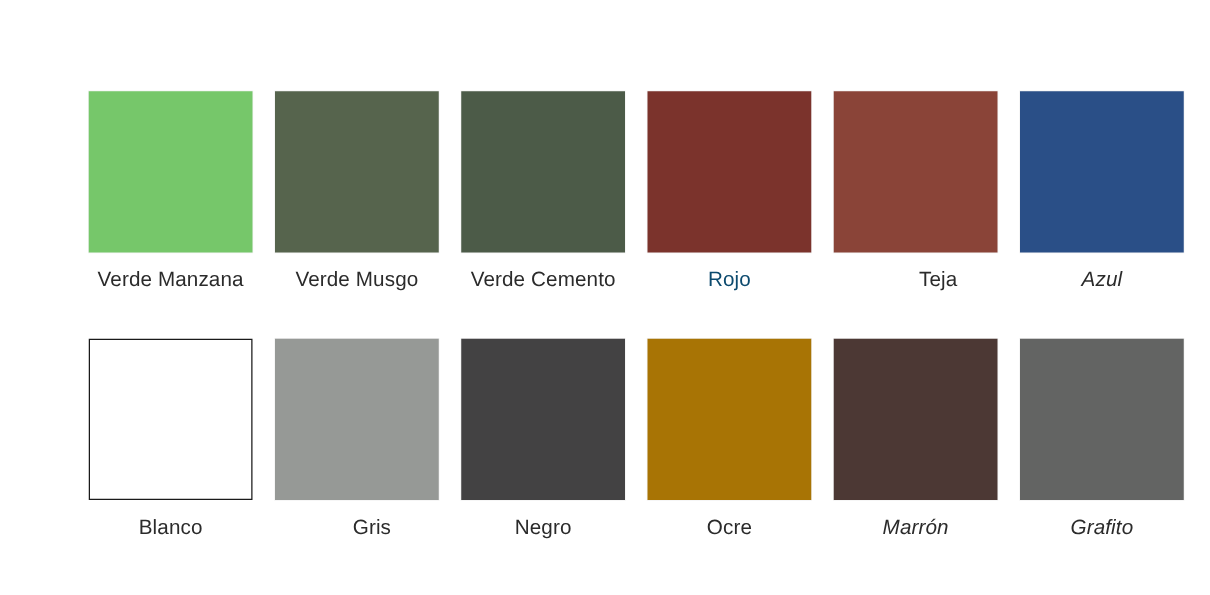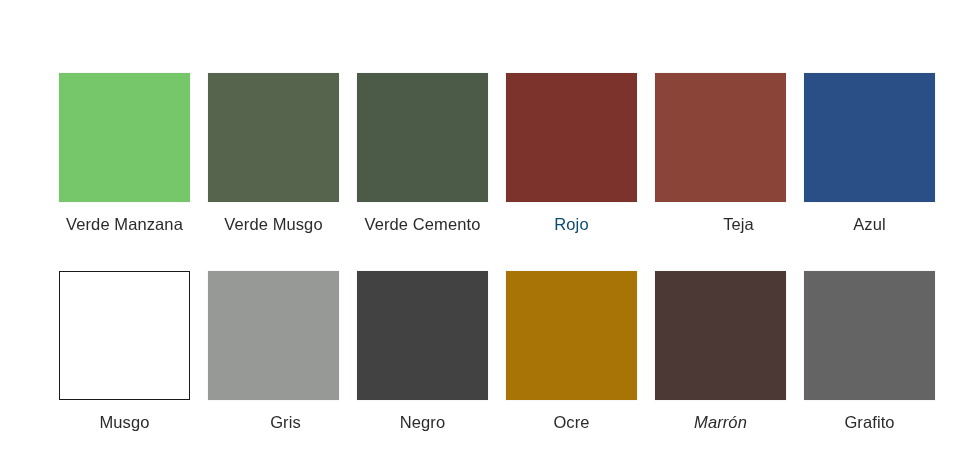--- a/index.html
+++ b/index.html
@@ -14,41 +14,42 @@
     font-family: "Liberation Sans", sans-serif;
     -webkit-font-smoothing: antialiased;
     overflow: hidden;
   }
 
   .palette {
     position: relative;
     width: 968px;
     height: 360px;
     box-sizing: border-box;
-    padding: 73px 0 0 4px;
+    padding: 73px 0 0 16px;
   }
 
   .swatch-row {
     display: flex;
     align-items: flex-start;
     justify-content: flex-start;
     padding-left: 53px;
     box-sizing: border-box;
   }
 
   .swatch-cell {
     width: 135px;
     margin-right: 14px;
     display: flex;
     flex-direction: column;
     align-items: center;
   }
 
   .swatch-cell:last-child {
     margin-right: 0;
+    font-style: italic;
   }
 
   .swatch-chip {
     width: 131px;
     height: 129px;
     box-sizing: border-box;
     background-color: #cccccc;
     box-shadow: 0 0 0 0.6px rgba(0,0,0,0.05);
   }
 
@@ -99,21 +100,21 @@
         </div>
         <div class="swatch-cell">
           <div class="swatch-chip" title="#2a4f87" style="background-color: rgb(42, 79, 135);"></div>
           <div class="swatch-label" style="color: rgb(43, 43, 43);">Azul</div>
         </div>
       </div>
       <div class="row-gap"></div>
       <div class="swatch-row">
         <div class="swatch-cell">
           <div class="swatch-chip outlined" title="#ffffff" style="background-color: rgb(255, 255, 255); border-color: rgb(26, 26, 26);"></div>
-          <div class="swatch-label" style="color: rgb(43, 43, 43);">Musgo</div>
+          <div class="swatch-label" style="color: rgb(43, 43, 43);">Blanco</div>
         </div>
         <div class="swatch-cell">
           <div class="swatch-chip" title="#969996" style="background-color: rgb(150, 153, 150);"></div>
           <div class="swatch-label" style="color: rgb(43, 43, 43); margin-left: 24px;">Gris</div>
         </div>
         <div class="swatch-cell">
           <div class="swatch-chip" title="#434243" style="background-color: rgb(67, 66, 67);"></div>
           <div class="swatch-label" style="color: rgb(43, 43, 43); text-align: right;">Negro</div>
         </div>
         <div class="swatch-cell">

